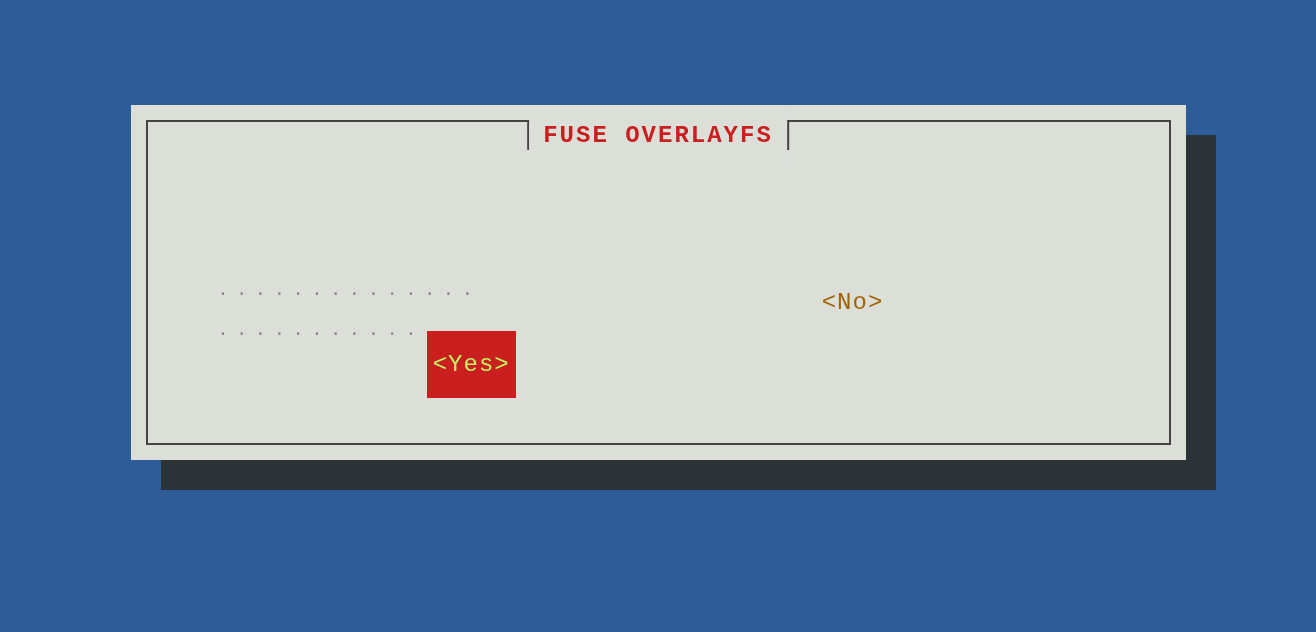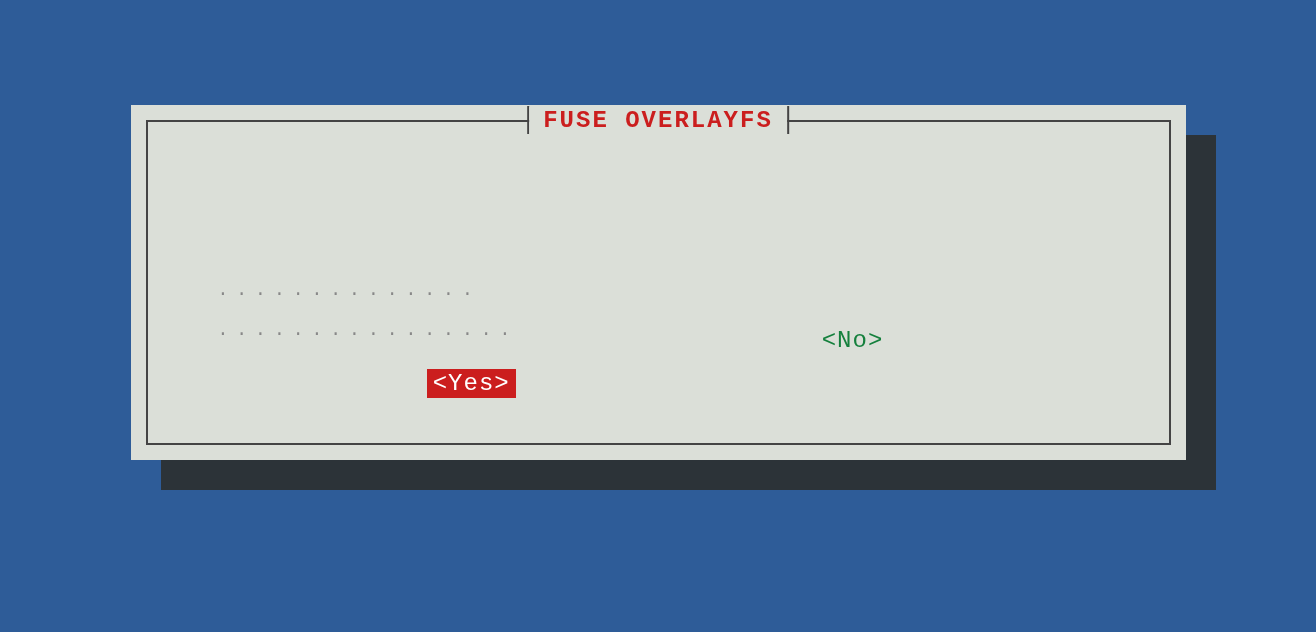--- a/index.html
+++ b/index.html
@@ -60,21 +60,21 @@
       height: 28px;
       width: 2px;
       background-color: #444444;
     }
     
     .title-text {
       background-color: #dbdfd8;
       color: #cb1e1e;
       font-weight: bold;
       font-size: 24px;
-      padding: 0 14px;
+      padding: 16px 14px;
       letter-spacing: 2px;
     }
     
     .message {
       position: absolute;
       top: 54px;
       left: 45px;
       font-size: 24px;
       color: #333333;
       letter-spacing: 1px;
@@ -100,27 +100,27 @@
       gap: 300px;
       font-size: 24px;
     }
     
     .button {
       letter-spacing: 1px;
     }
     
     .button-selected {
       background-color: #cb1e1e;
-      color: #ffffff;
-      padding: 1px 6px;
+      color: #bef264;
+      padding: 20px 6px;
       margin-top: 44px;
     }
     
     .button-normal {
-      color: #15803d;
+      color: #a16207;
       padding: 2px 6px;
     }
   </style>
 </head>
 <body>
 
 <div class="dialog-wrapper">
   <div class="shadow"></div>
   <div class="dialog">
     <div class="border-frame">

